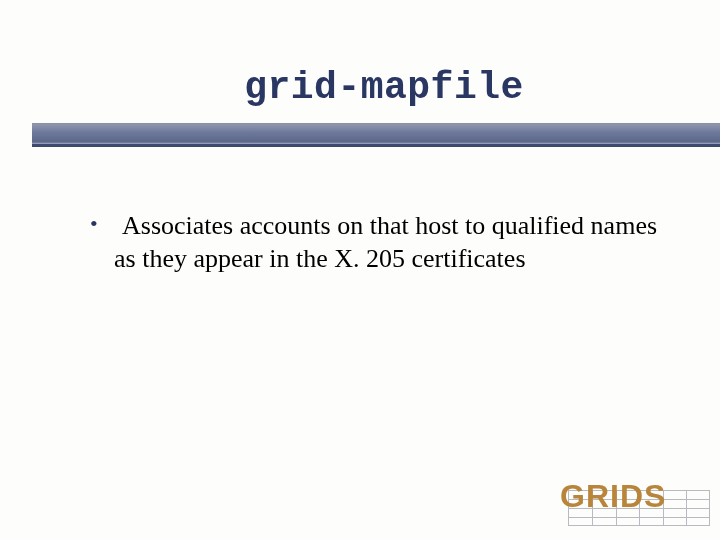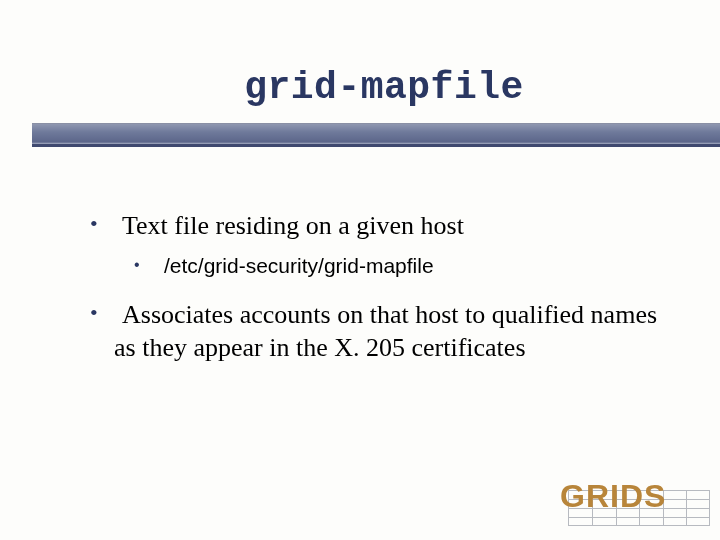--- a/index.html
+++ b/index.html
@@ -128,28 +128,20 @@
       <div class="hl"></div>
       <div class="hl"></div>
   </div>
   <div class="title">grid-mapfile</div>
   <div class="band"></div>
 </div>
 
 <div class="content">
   <ul class="level1">
     <li>
-      <span>Text file residing on a given host</span>
-      <ul class="level2">
-        <li>
-          <span>/etc/grid-security/grid-mapfile</span>
-        </li>
-      </ul>
-    </li>
-    <li>
       <span>Associates accounts on that host to qualified names as they appear in the X. 205 certificates</span>
     </li>
   </ul>
 </div>
 
 <div class="logo">
   <div class="logo-grid">
     <div class="gl h" style="top:0"></div>
     <div class="gl h" style="top:9px"></div>
     <div class="gl h" style="top:18px"></div>

